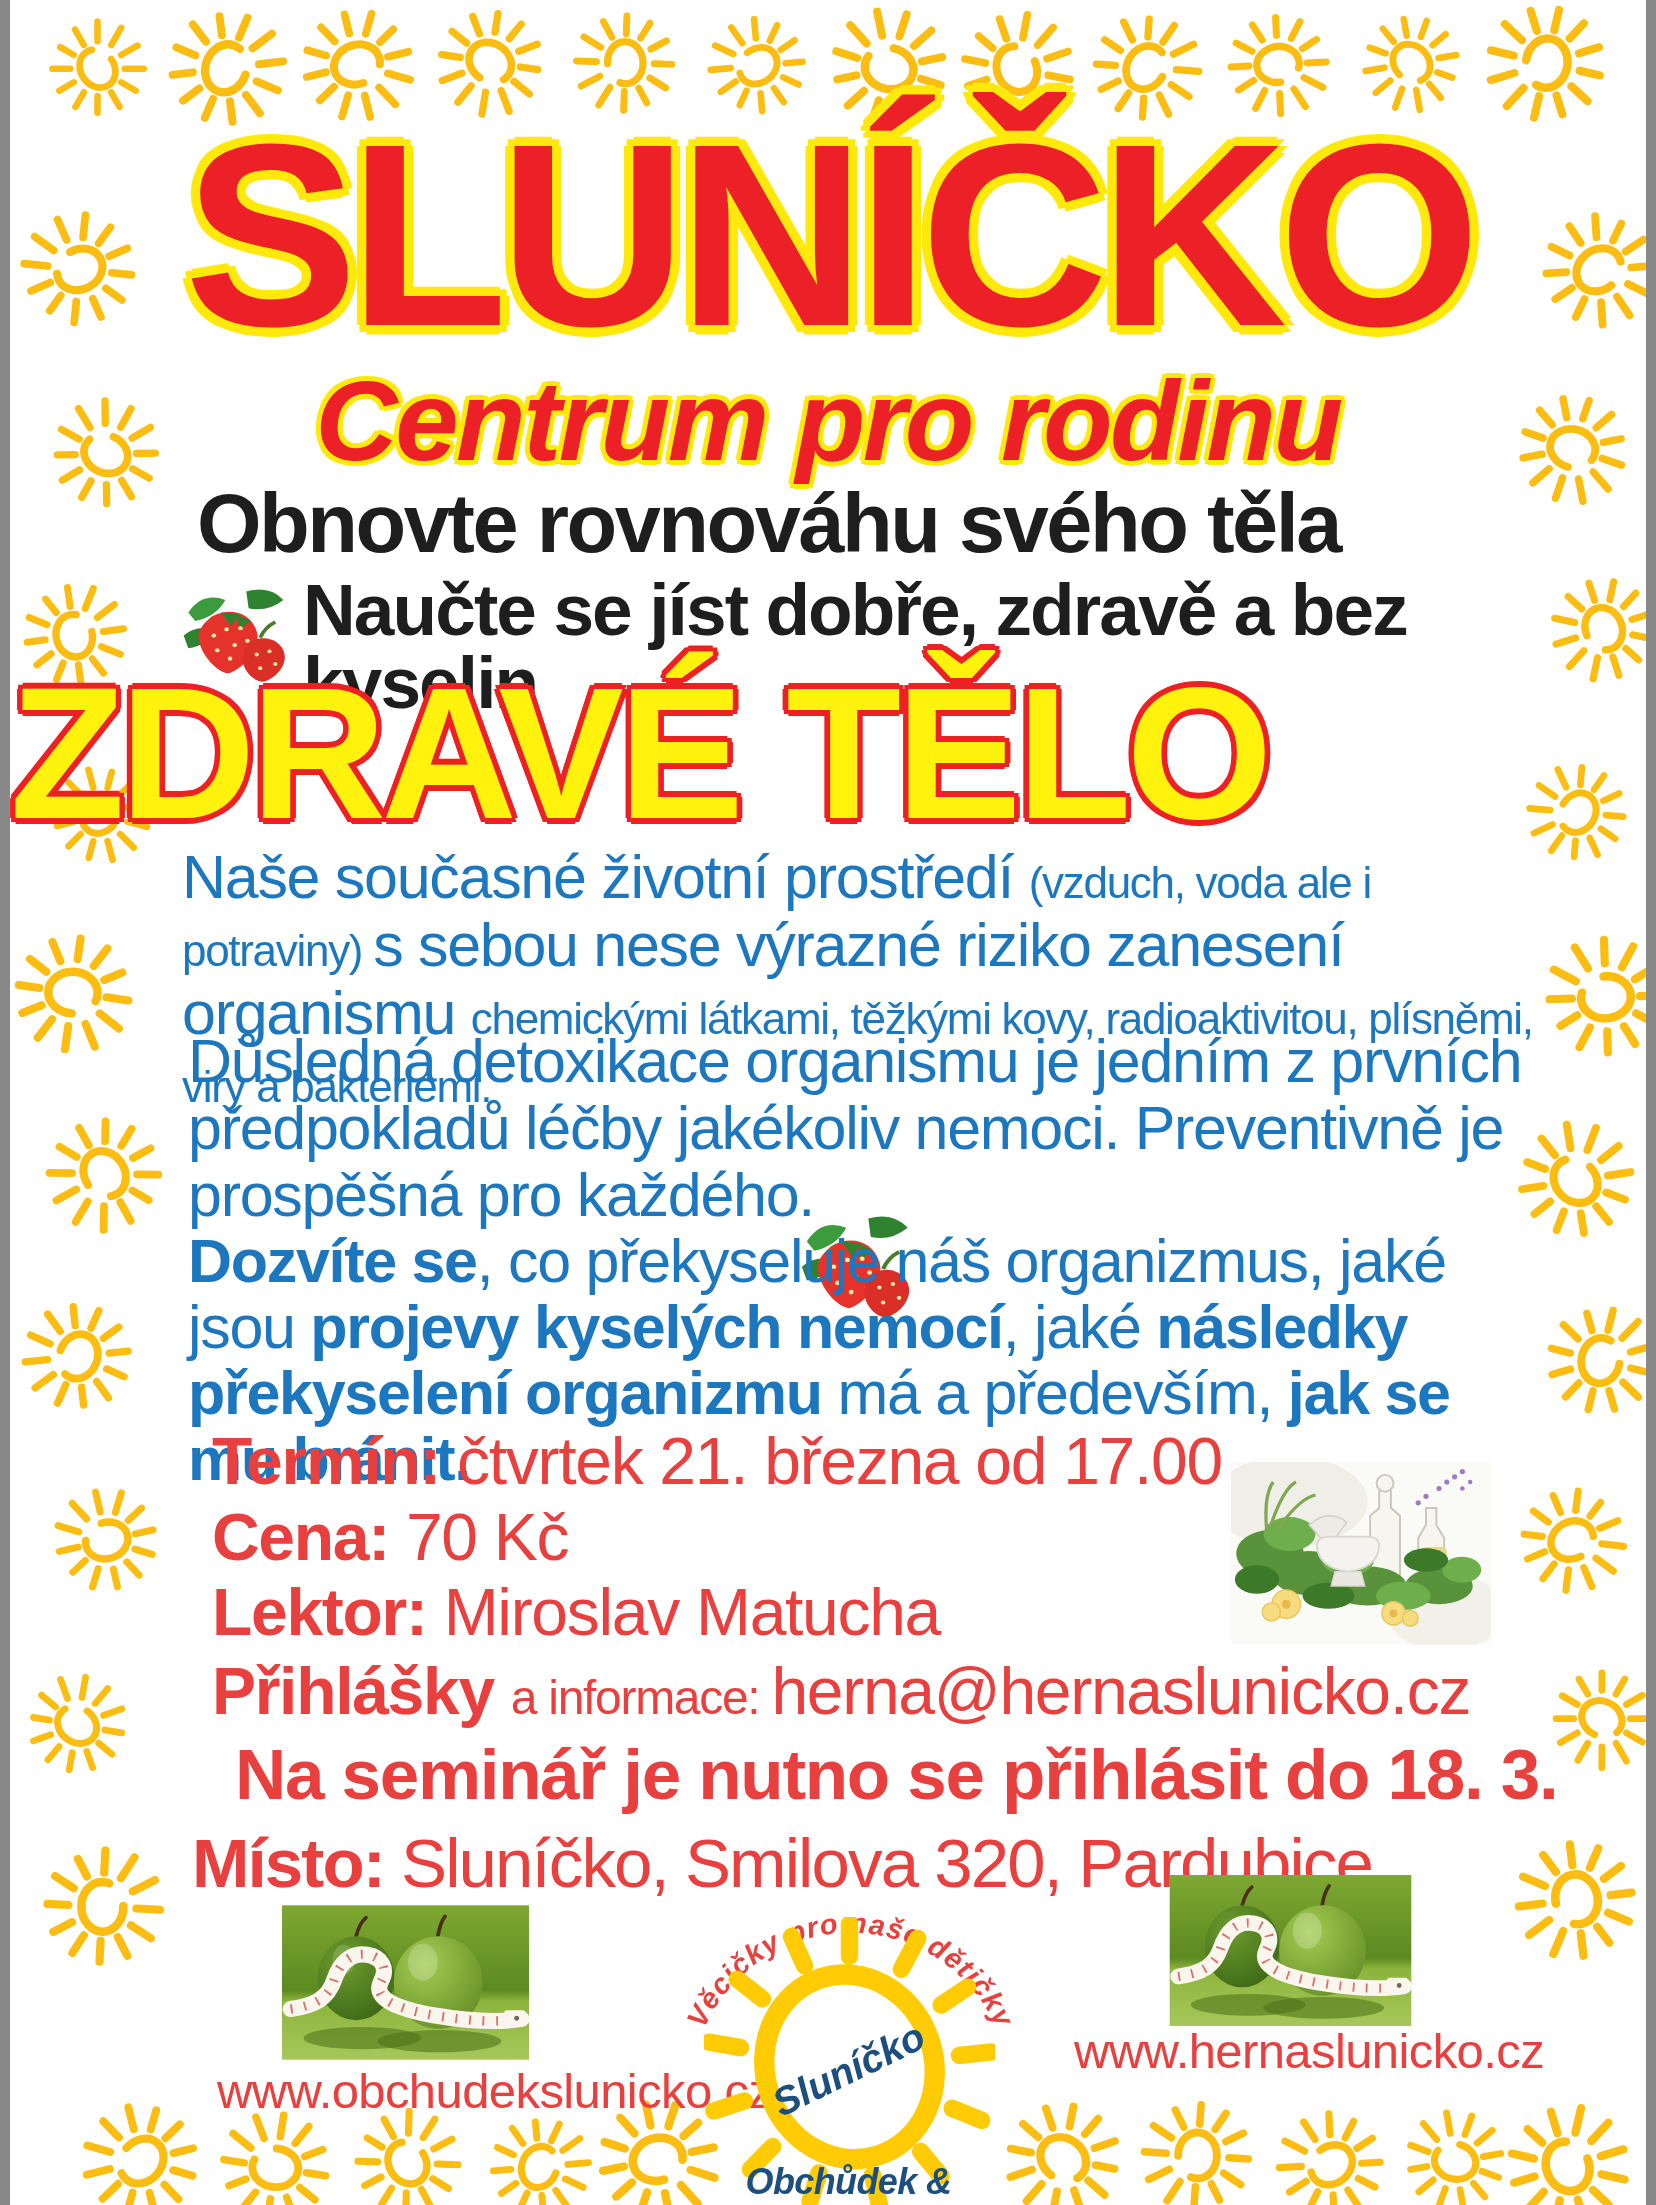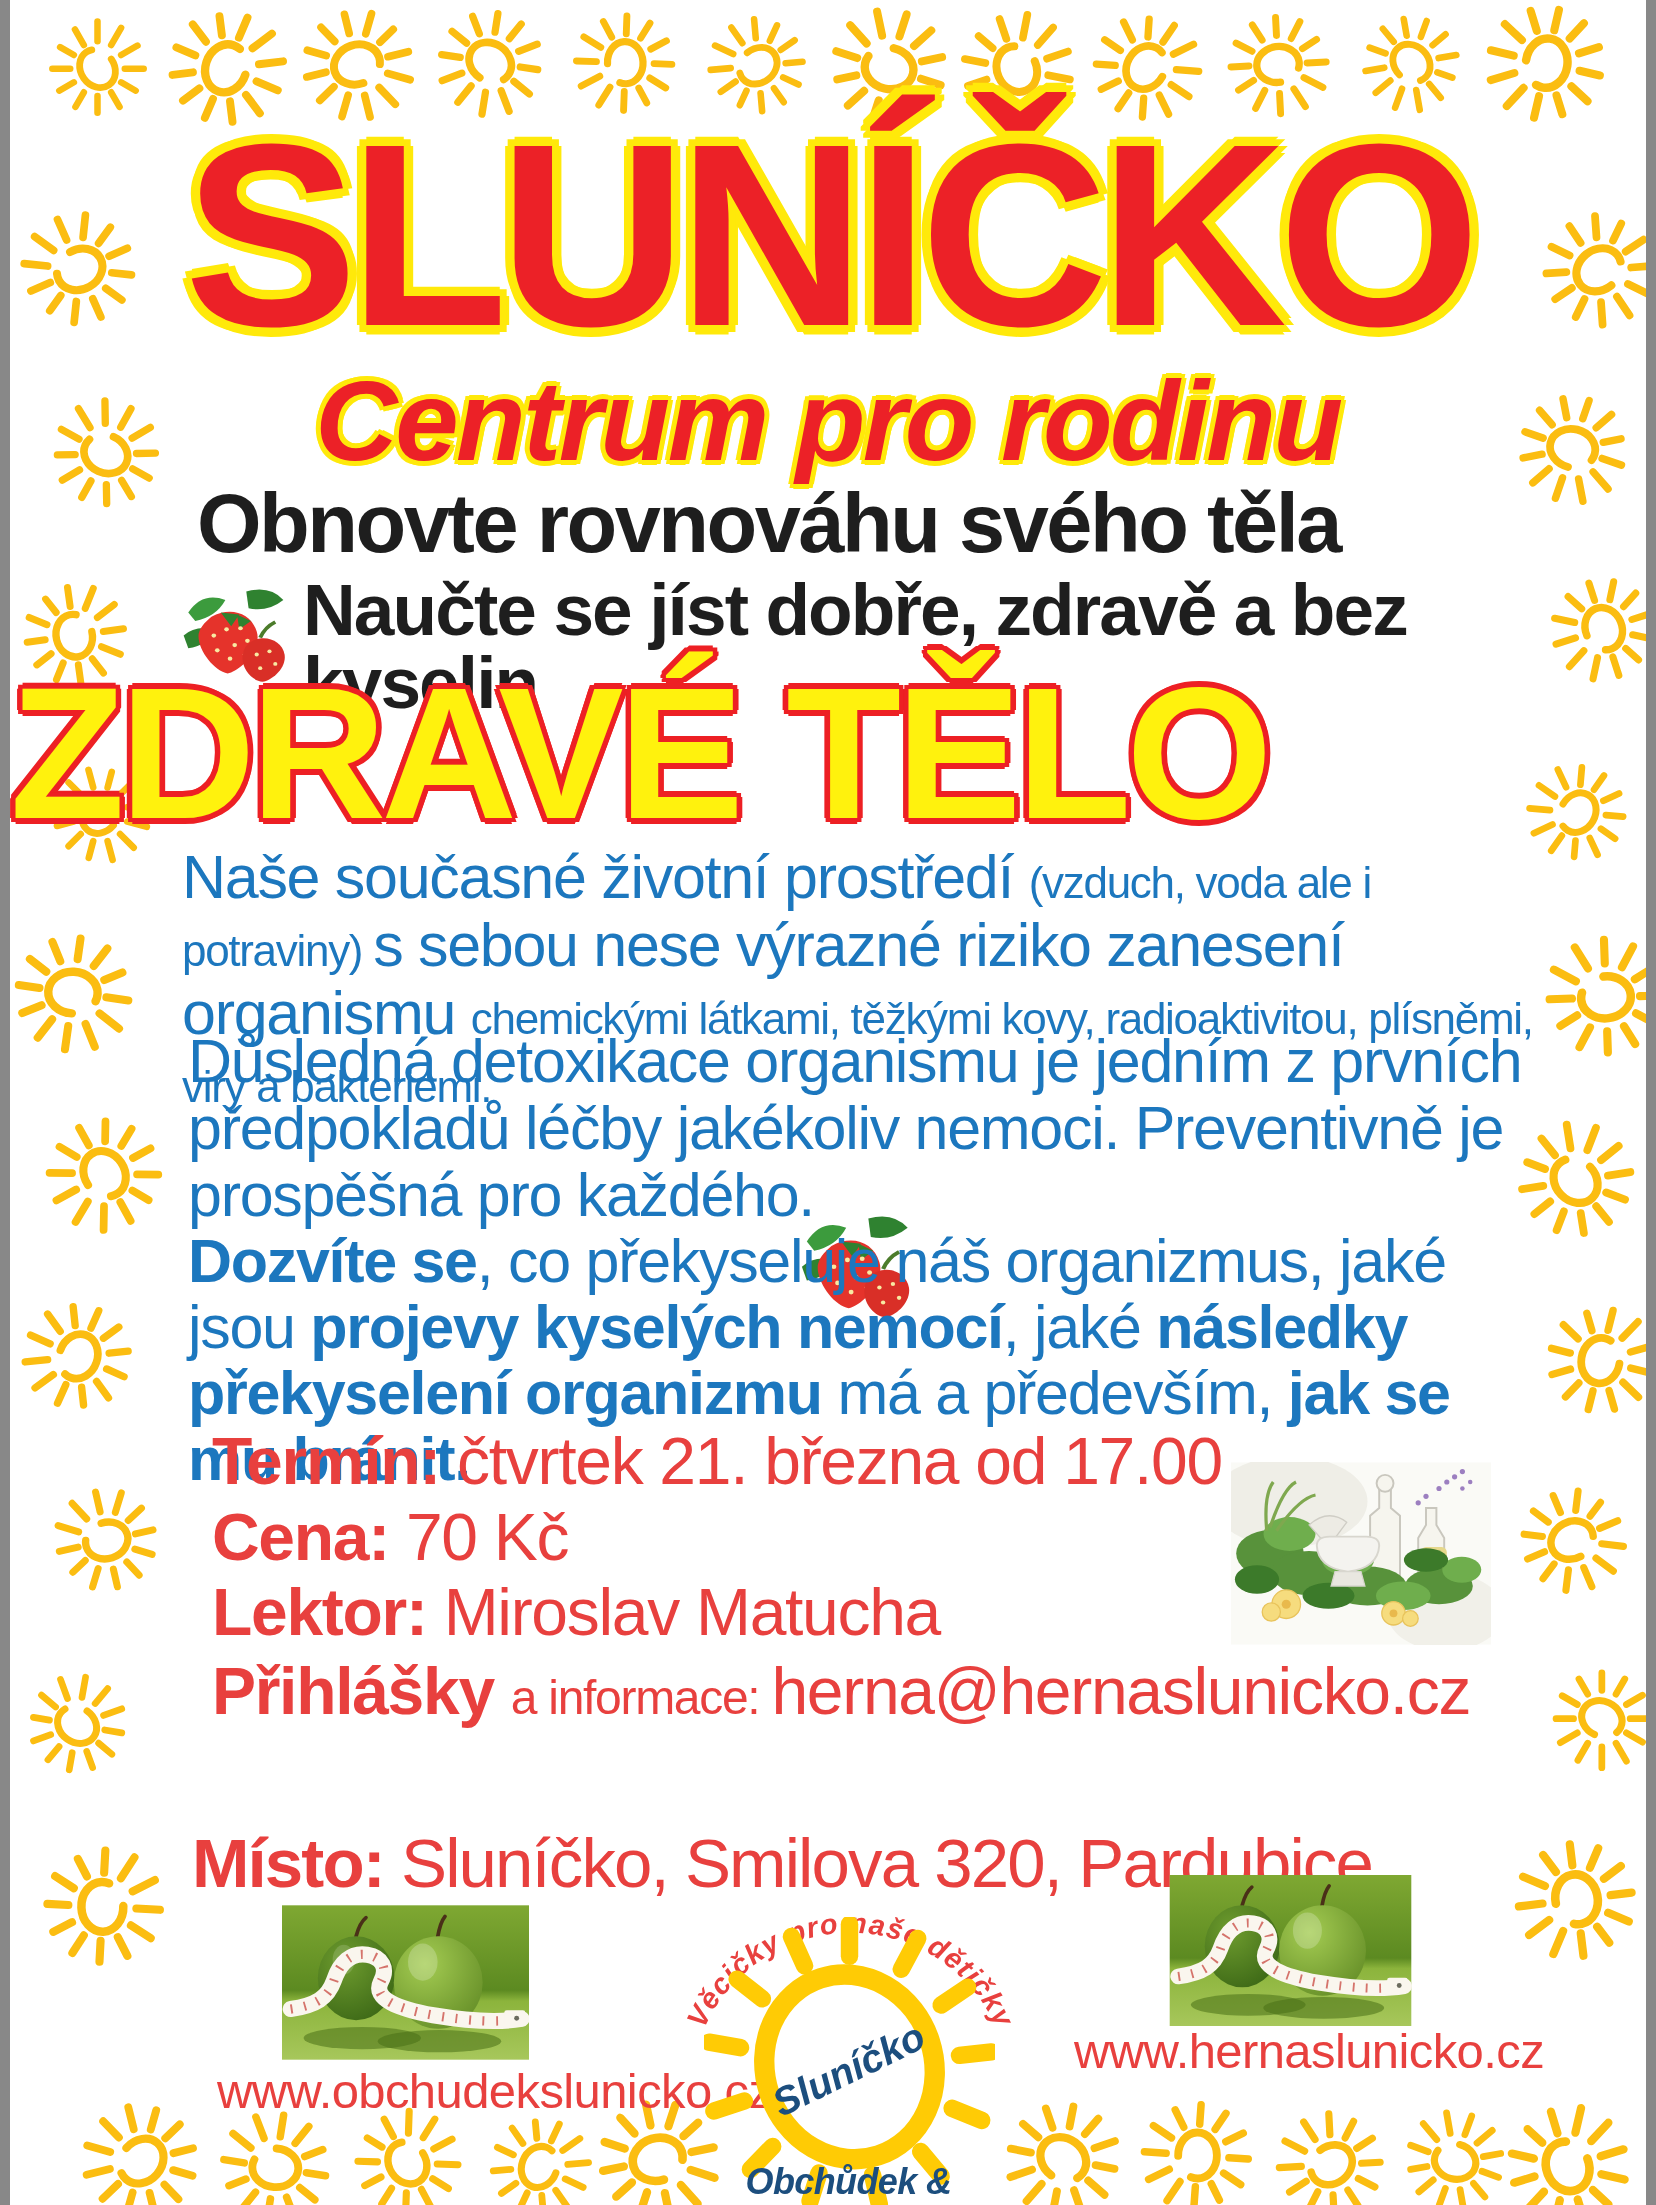--- a/index.html
+++ b/index.html
@@ -257,20 +257,21 @@
       <use href="#strawb"></use>
     </svg>
   <div class="abs p-blue p3">
     <span class="bld">Dozvíte se</span><span>, co překyseluje náš organizmus, jaké jsou </span><span class="bld">projevy kyselých nemocí</span><span>, jaké </span><span class="bld">následky překyselení organizmu</span><span> má a především, </span><span class="bld">jak se mu bránit.</span>
   </div>
 
   <div class="abs red info l-termin"><b>Termín:</b><span> čtvrtek 21. března od 17.00</span></div>
   <div class="abs red info l-cena"><b>Cena:</b><span> 70 Kč</span></div>
   <div class="abs red info l-prihlasky"><b>Přihlášky </b><span class="midsz">a informace: </span><span>herna@hernaslunicko.cz</span></div>
   <div class="abs red info l-lektor"><b>Lektor:</b><span> Miroslav Matucha</span></div>
+  <div class="abs red l-note">Na seminář je nutno se přihlásit do 18. 3.</div>
   <div class="abs red l-misto"><b>Místo:</b><span> Sluníčko, Smilova 320, Pardubice</span></div>
 
   <svg class="abs" style="left:1221px;top:1462px" width="260" height="183" viewBox="0 0 400 280">
     <rect width="400" height="280" fill="#FAFAF6"></rect>
     <ellipse cx="90" cy="60" rx="120" ry="70" fill="#EFEEE7"></ellipse>
     <ellipse cx="330" cy="230" rx="90" ry="60" fill="#F1F0E9"></ellipse>
 
     <g stroke="#C9C7BE" stroke-width="3" fill="#F6F5EE">
       <path d="M228,40 h18 v30 l14,12 v90 q0,14 -23,14 q-23,0 -23,-14 v-90 l14,-12 z"></path>
       <circle cx="237" cy="32" r="13"></circle>

